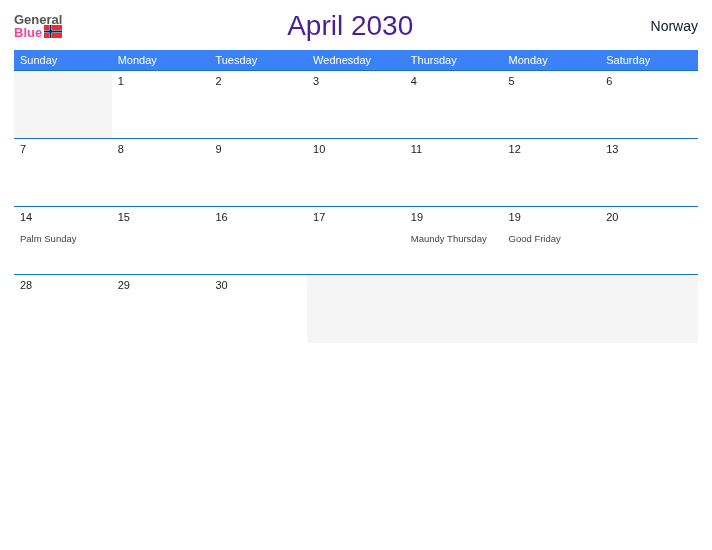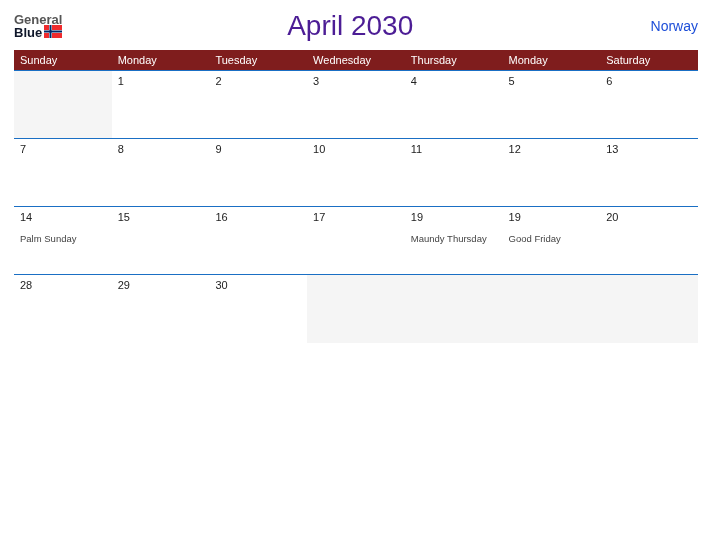--- a/index.html
+++ b/index.html
@@ -29,21 +29,21 @@
       line-height: 1;
     }
     .logo-general {
       font-size: 13px;
       font-weight: bold;
       color: #555;
     }
     .logo-blue {
       font-size: 13px;
       font-weight: bold;
-      color: #0f172a;
+      color: #ec4899;
     }
     .logo-flag {
       display: inline-block;
       width: 18px;
       height: 13px;
       margin-left: 2px;
       vertical-align: middle;
       position: relative;
       top: -1px;
     }
@@ -53,31 +53,31 @@
     }
     .title {
       font-size: 28px;
       font-weight: normal;
       color: #4c1d95;
       text-align: center;
       flex: 1;
     }
     .country {
       font-size: 14px;
-      color: #1d4ed8;
+      color: #0f172a;
       text-align: right;
       min-width: 60px;
     }
     .calendar {
       width: 100%;
       border-collapse: collapse;
       table-layout: fixed;
     }
     .calendar thead tr th {
-      background: #7f1d1d;
+      background: #3b82f6;
       color: #fff;
       font-size: 11px;
       font-weight: normal;
       padding: 4px 6px;
       text-align: left;
       border: none;
     }
     .calendar tbody tr td {
       border-top: 1.5px solid #1a6fc4;
       vertical-align: top;

